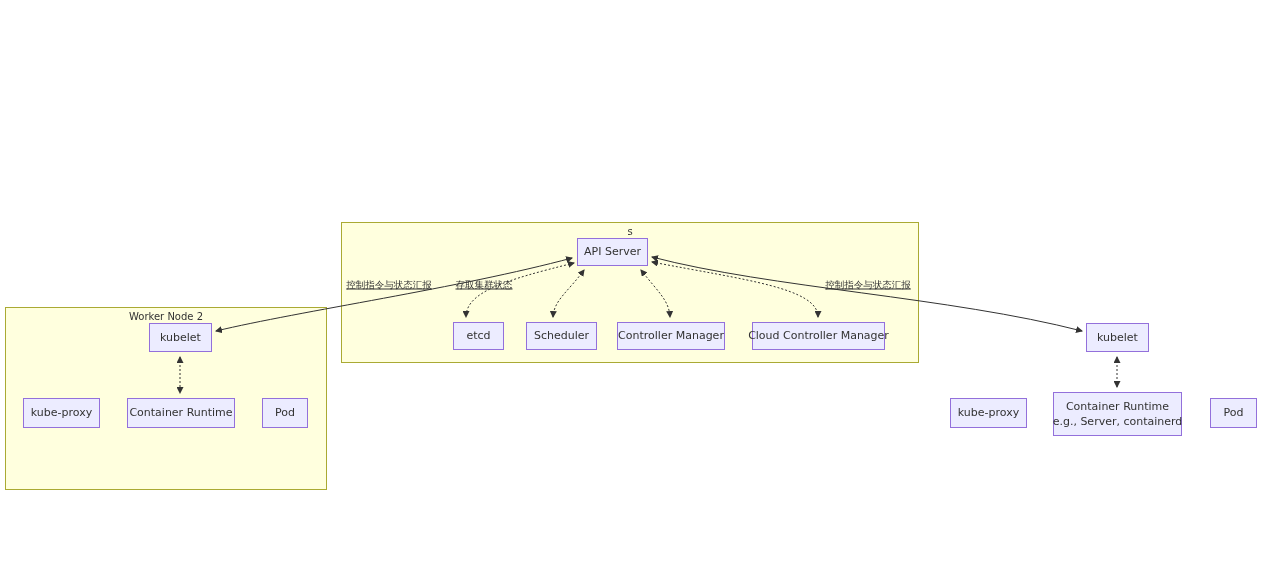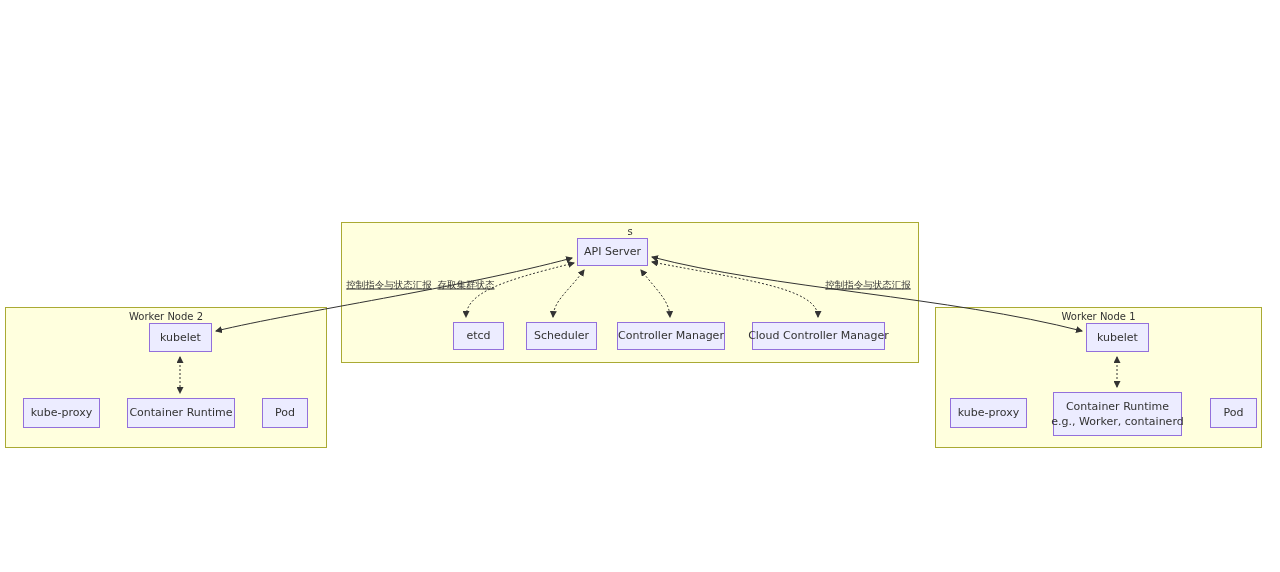--- a/index.html
+++ b/index.html
@@ -68,27 +68,24 @@
 </style>
 </head>
 <body>
 
 <div class="stage">
 
   <div class="cluster" style="left:341px; top:222px; width:578px; height:141px;">
     <span class="cluster-title">s</span>
   </div>
 
-  <div class="cluster" style="left:5px; top:307px; width:322px; height:141px;">
+  <div class="cluster" style="left:5px; top:307px; width:322px; height:183px;">
     <span class="cluster-title">Worker Node 2</span>
   </div>
 
-  <div class="cluster" style="left:935px; top:307px; width:327px; height:141px;">
-    <span class="cluster-title">Worker Node 1</span>
-  </div>
 
   <svg class="edges">
     <defs>
       <marker id="arrow" viewBox="0 0 10 10" refX="8.5" refY="5" markerWidth="7" markerHeight="7" orient="auto">
         <path class="arrowhead" d="M0,0 L10,5 L0,10 z"></path>
       </marker>
       <marker id="arrow-rev" viewBox="0 0 10 10" refX="8.5" refY="5" markerWidth="7" markerHeight="7" orient="auto-start-reverse">
         <path class="arrowhead" d="M0,0 L10,5 L0,10 z"></path>
       </marker>
     </defs>
@@ -127,24 +124,24 @@
   <div class="node" style="left:127px; top:398px; width:108px; height:30px;">Container Runtime</div>
 
   <div class="node" style="left:262px; top:398px; width:46px; height:30px;">Pod</div>
 
   <div class="node" style="left:1086px; top:323px; width:63px; height:29px;">kubelet</div>
 
   <div class="node" style="left:950px; top:398px; width:77px; height:30px;">kube-proxy</div>
 
   <div class="node" style="left:1053px; top:392px; width:129px; height:44px;">
     <span>Container Runtime</span>
-    <span>e.g., Worker, containerd</span>
+    <span>e.g., Server, containerd</span>
   </div>
 
   <div class="node" style="left:1210px; top:398px; width:47px; height:30px;">Pod</div>
 
   <div class="edge-label" style="left:389px; top:285px;">控制指令与状态汇报</div>
 
-  <div class="edge-label" style="left:466px; top:285px;">存取集群状态</div>
+  <div class="edge-label" style="left:484px; top:285px;">存取集群状态</div>
 
   <div class="edge-label" style="left:868px; top:285px;">控制指令与状态汇报</div>
 
 </div>
 
 </body></html>

